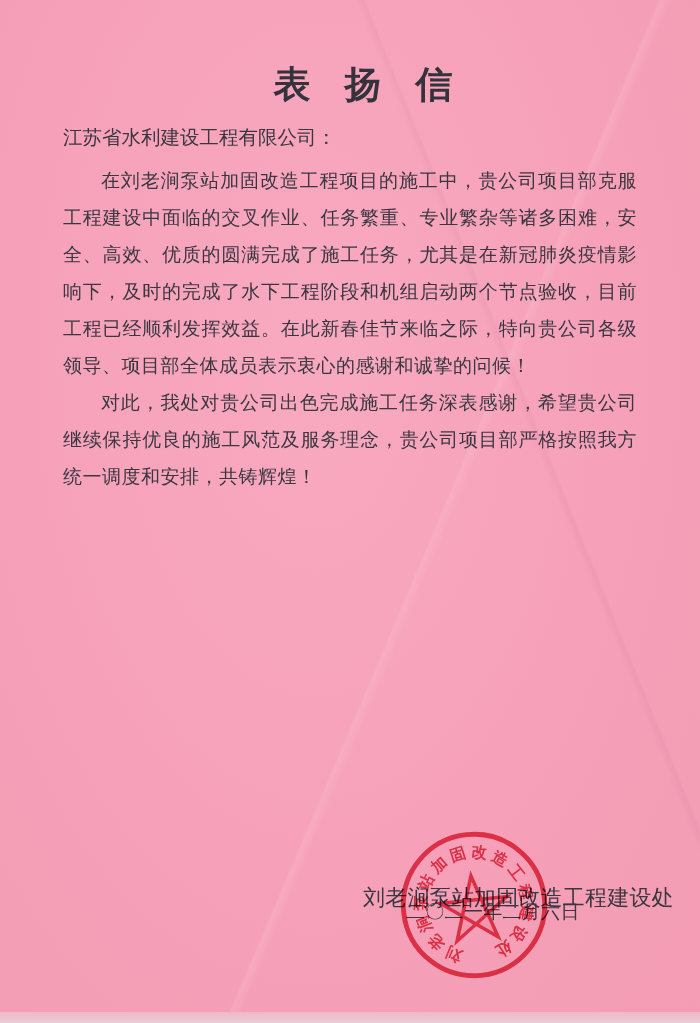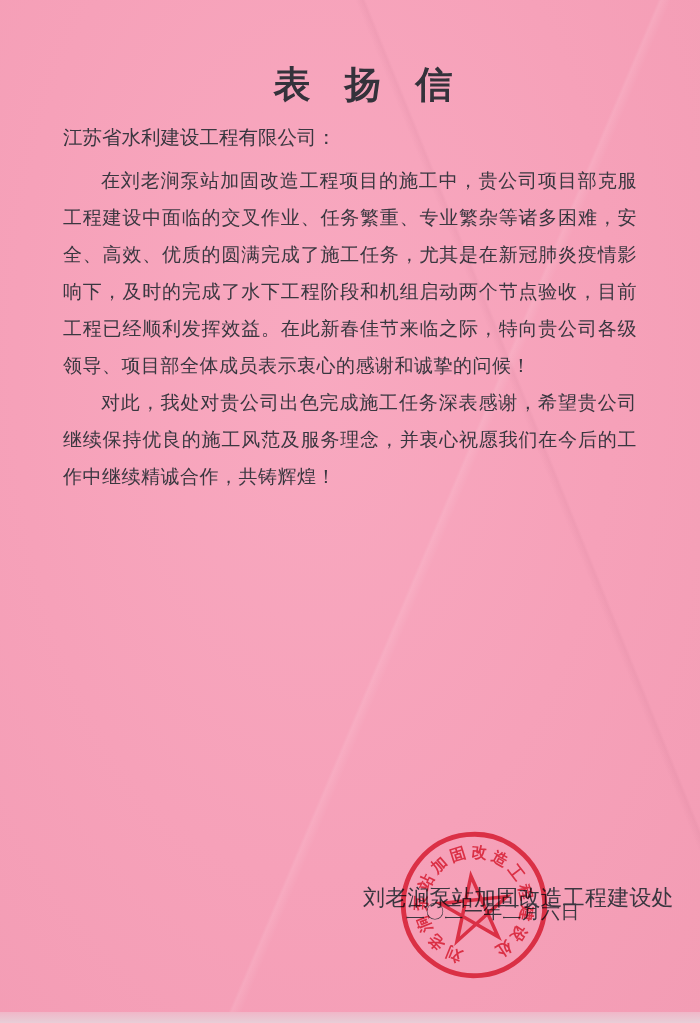--- a/index.html
+++ b/index.html
@@ -90,21 +90,21 @@
 <body>
 
 <div class="paper">
 
   <h1 class="title">表扬信</h1>
 
   <div class="salutation">江苏省水利建设工程有限公司：</div>
 
   <div class="body-text">
     <p>在刘老涧泵站加固改造工程项目的施工中，贵公司项目部克服工程建设中面临的交叉作业、任务繁重、专业繁杂等诸多困难，安全、高效、优质的圆满完成了施工任务，尤其是在新冠肺炎疫情影响下，及时的完成了水下工程阶段和机组启动两个节点验收，目前工程已经顺利发挥效益。在此新春佳节来临之际，特向贵公司各级领导、项目部全体成员表示衷心的感谢和诚挚的问候！</p>
-    <p>对此，我处对贵公司出色完成施工任务深表感谢，希望贵公司继续保持优良的施工风范及服务理念，并衷心祝愿我们在今后的工作中继续精诚合作，共铸辉煌！</p>
+    <p>对此，我处对贵公司出色完成施工任务深表感谢，希望贵公司继续保持优良的施工风范及服务理念，贵公司项目部严格按照我方统一调度和安排，共铸辉煌！</p>
   </div>
 
   <div class="signature">刘老涧泵站加固改造工程建设处</div>
 
   <div class="sign-date">二〇二一年二月六日</div>
 
   <svg class="seal" viewBox="0 0 160 160" aria-hidden="true">
     <circle cx="80" cy="80" r="72.5" fill="none" stroke="#e0334a" stroke-width="5"></circle>
     <path d="M80,50 L101.2,115.1 L45.8,74.9 L114.2,74.9 L58.8,115.1 Z" fill="rgba(224,51,74,0.10)" stroke="#e0334a" stroke-width="3.6" stroke-linejoin="miter"></path>
     <g id="seal-ring-text" fill="#e0334a" text-anchor="middle">

